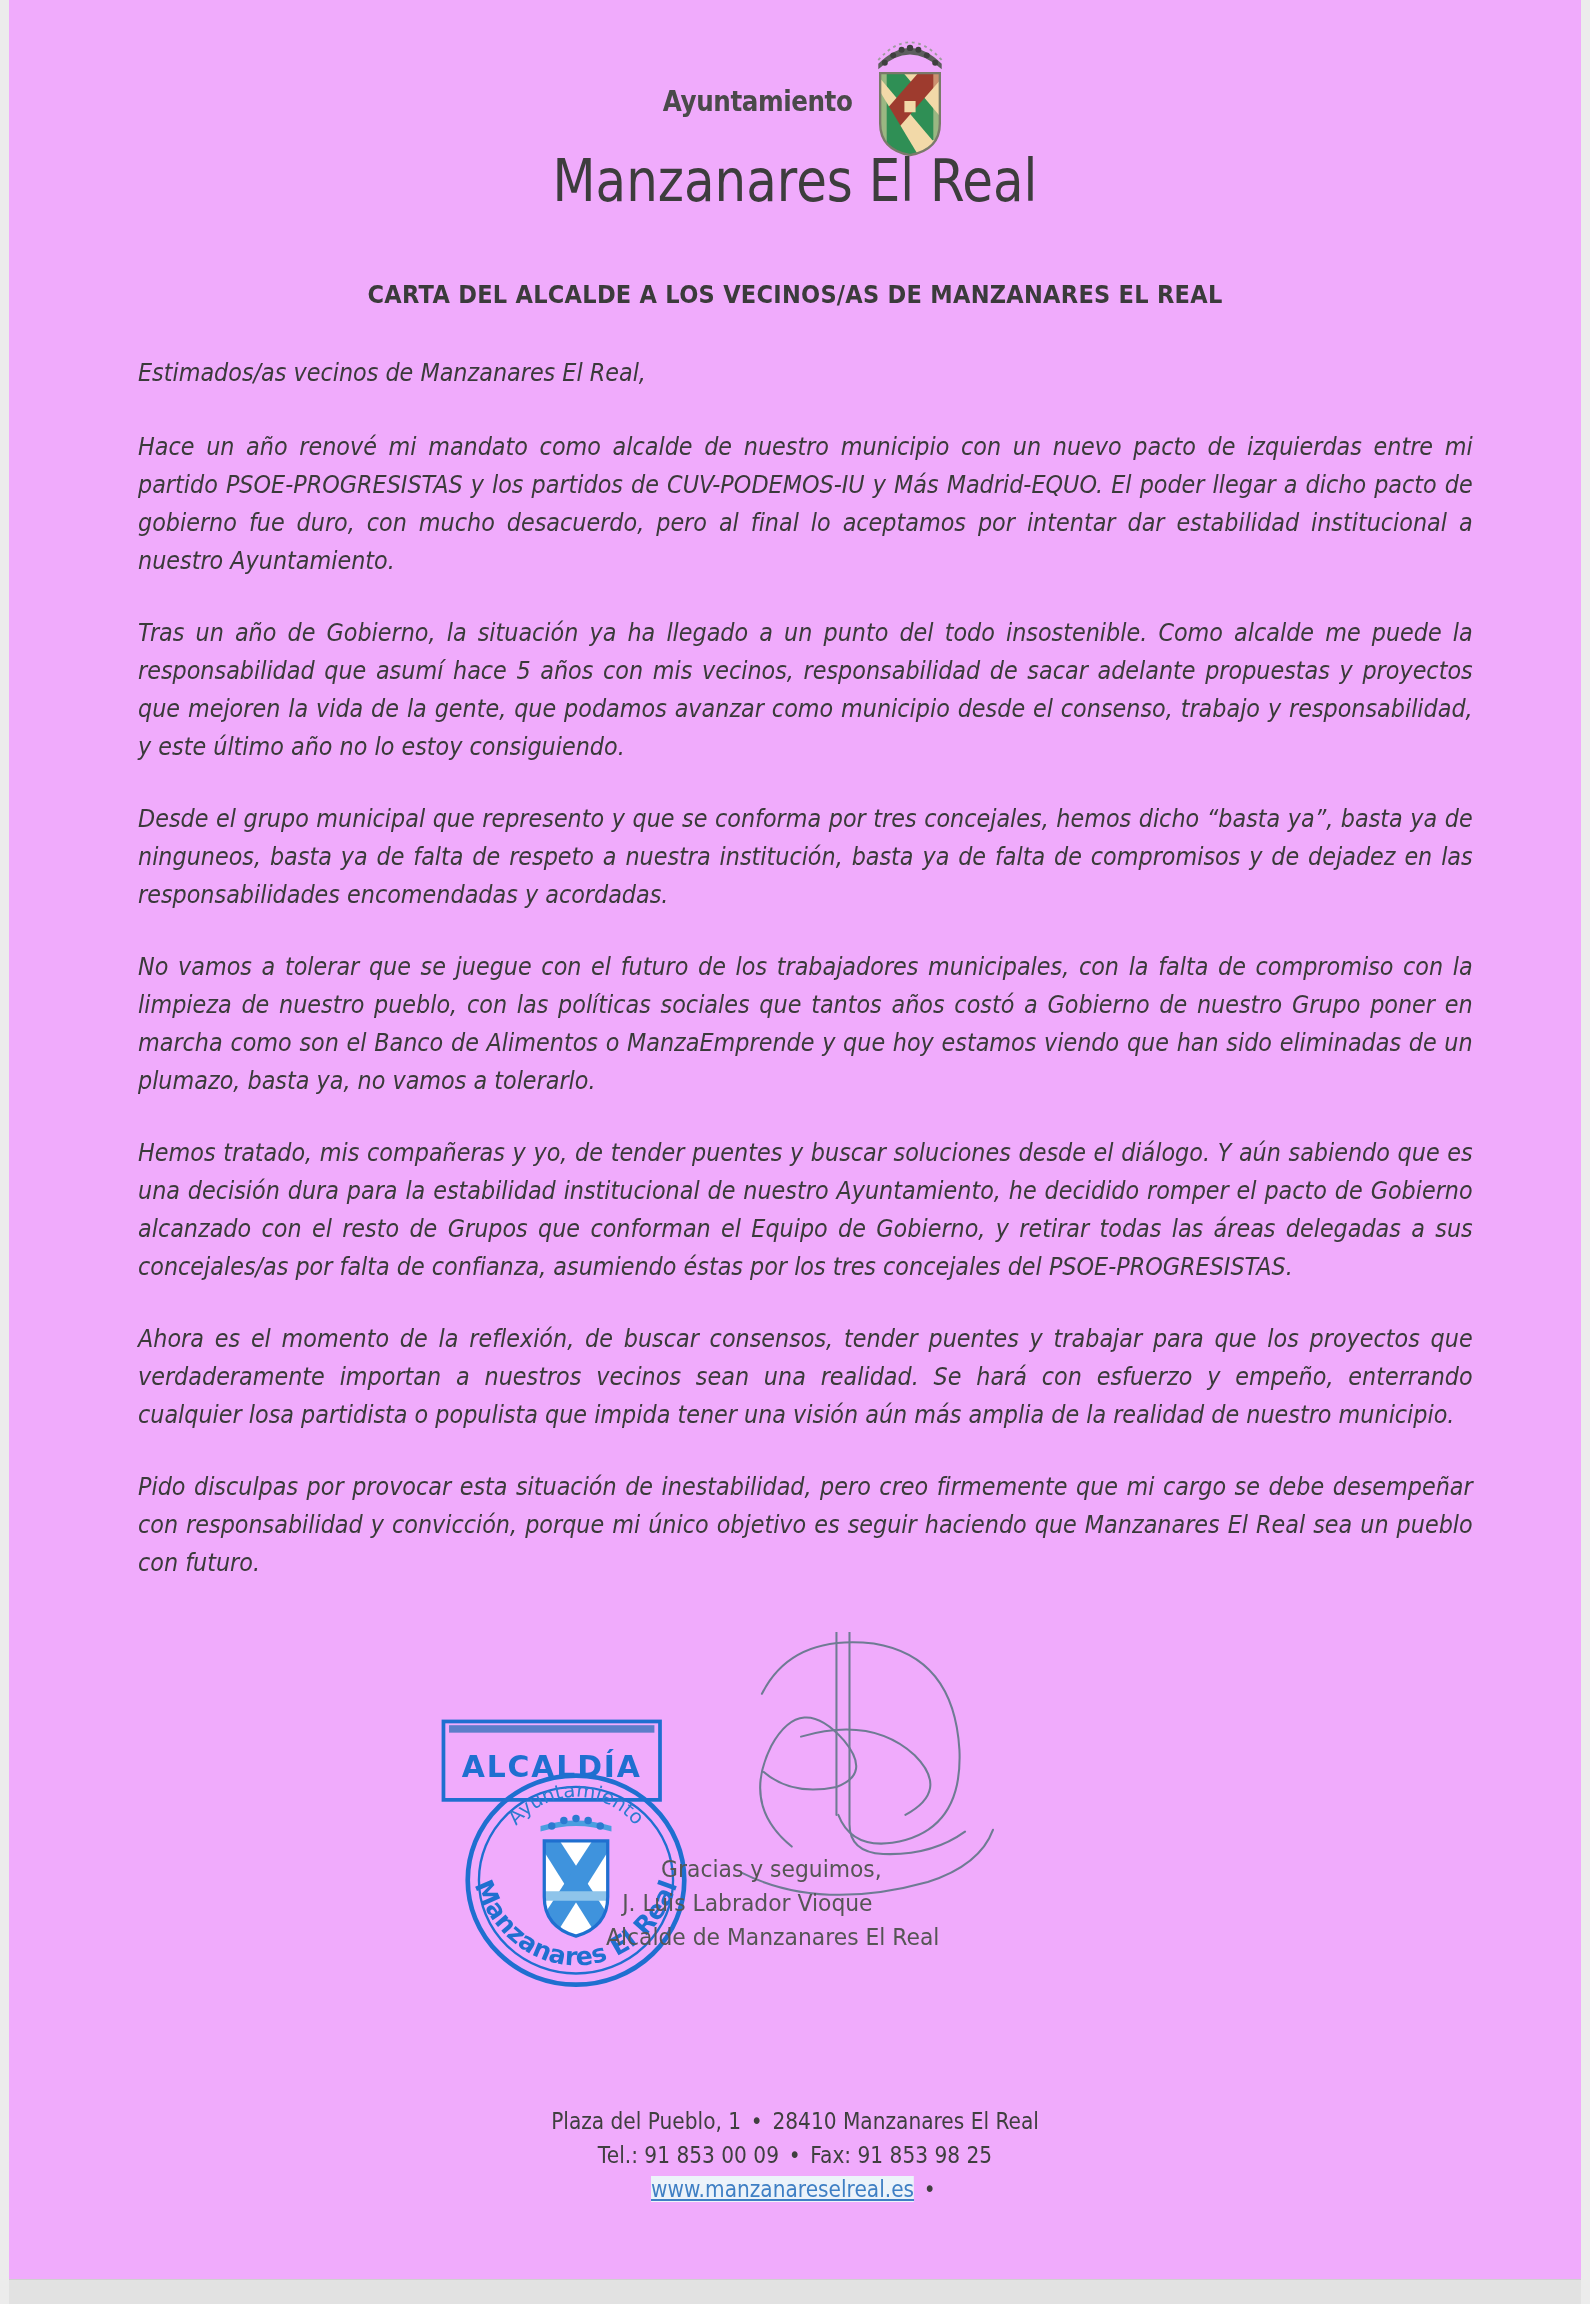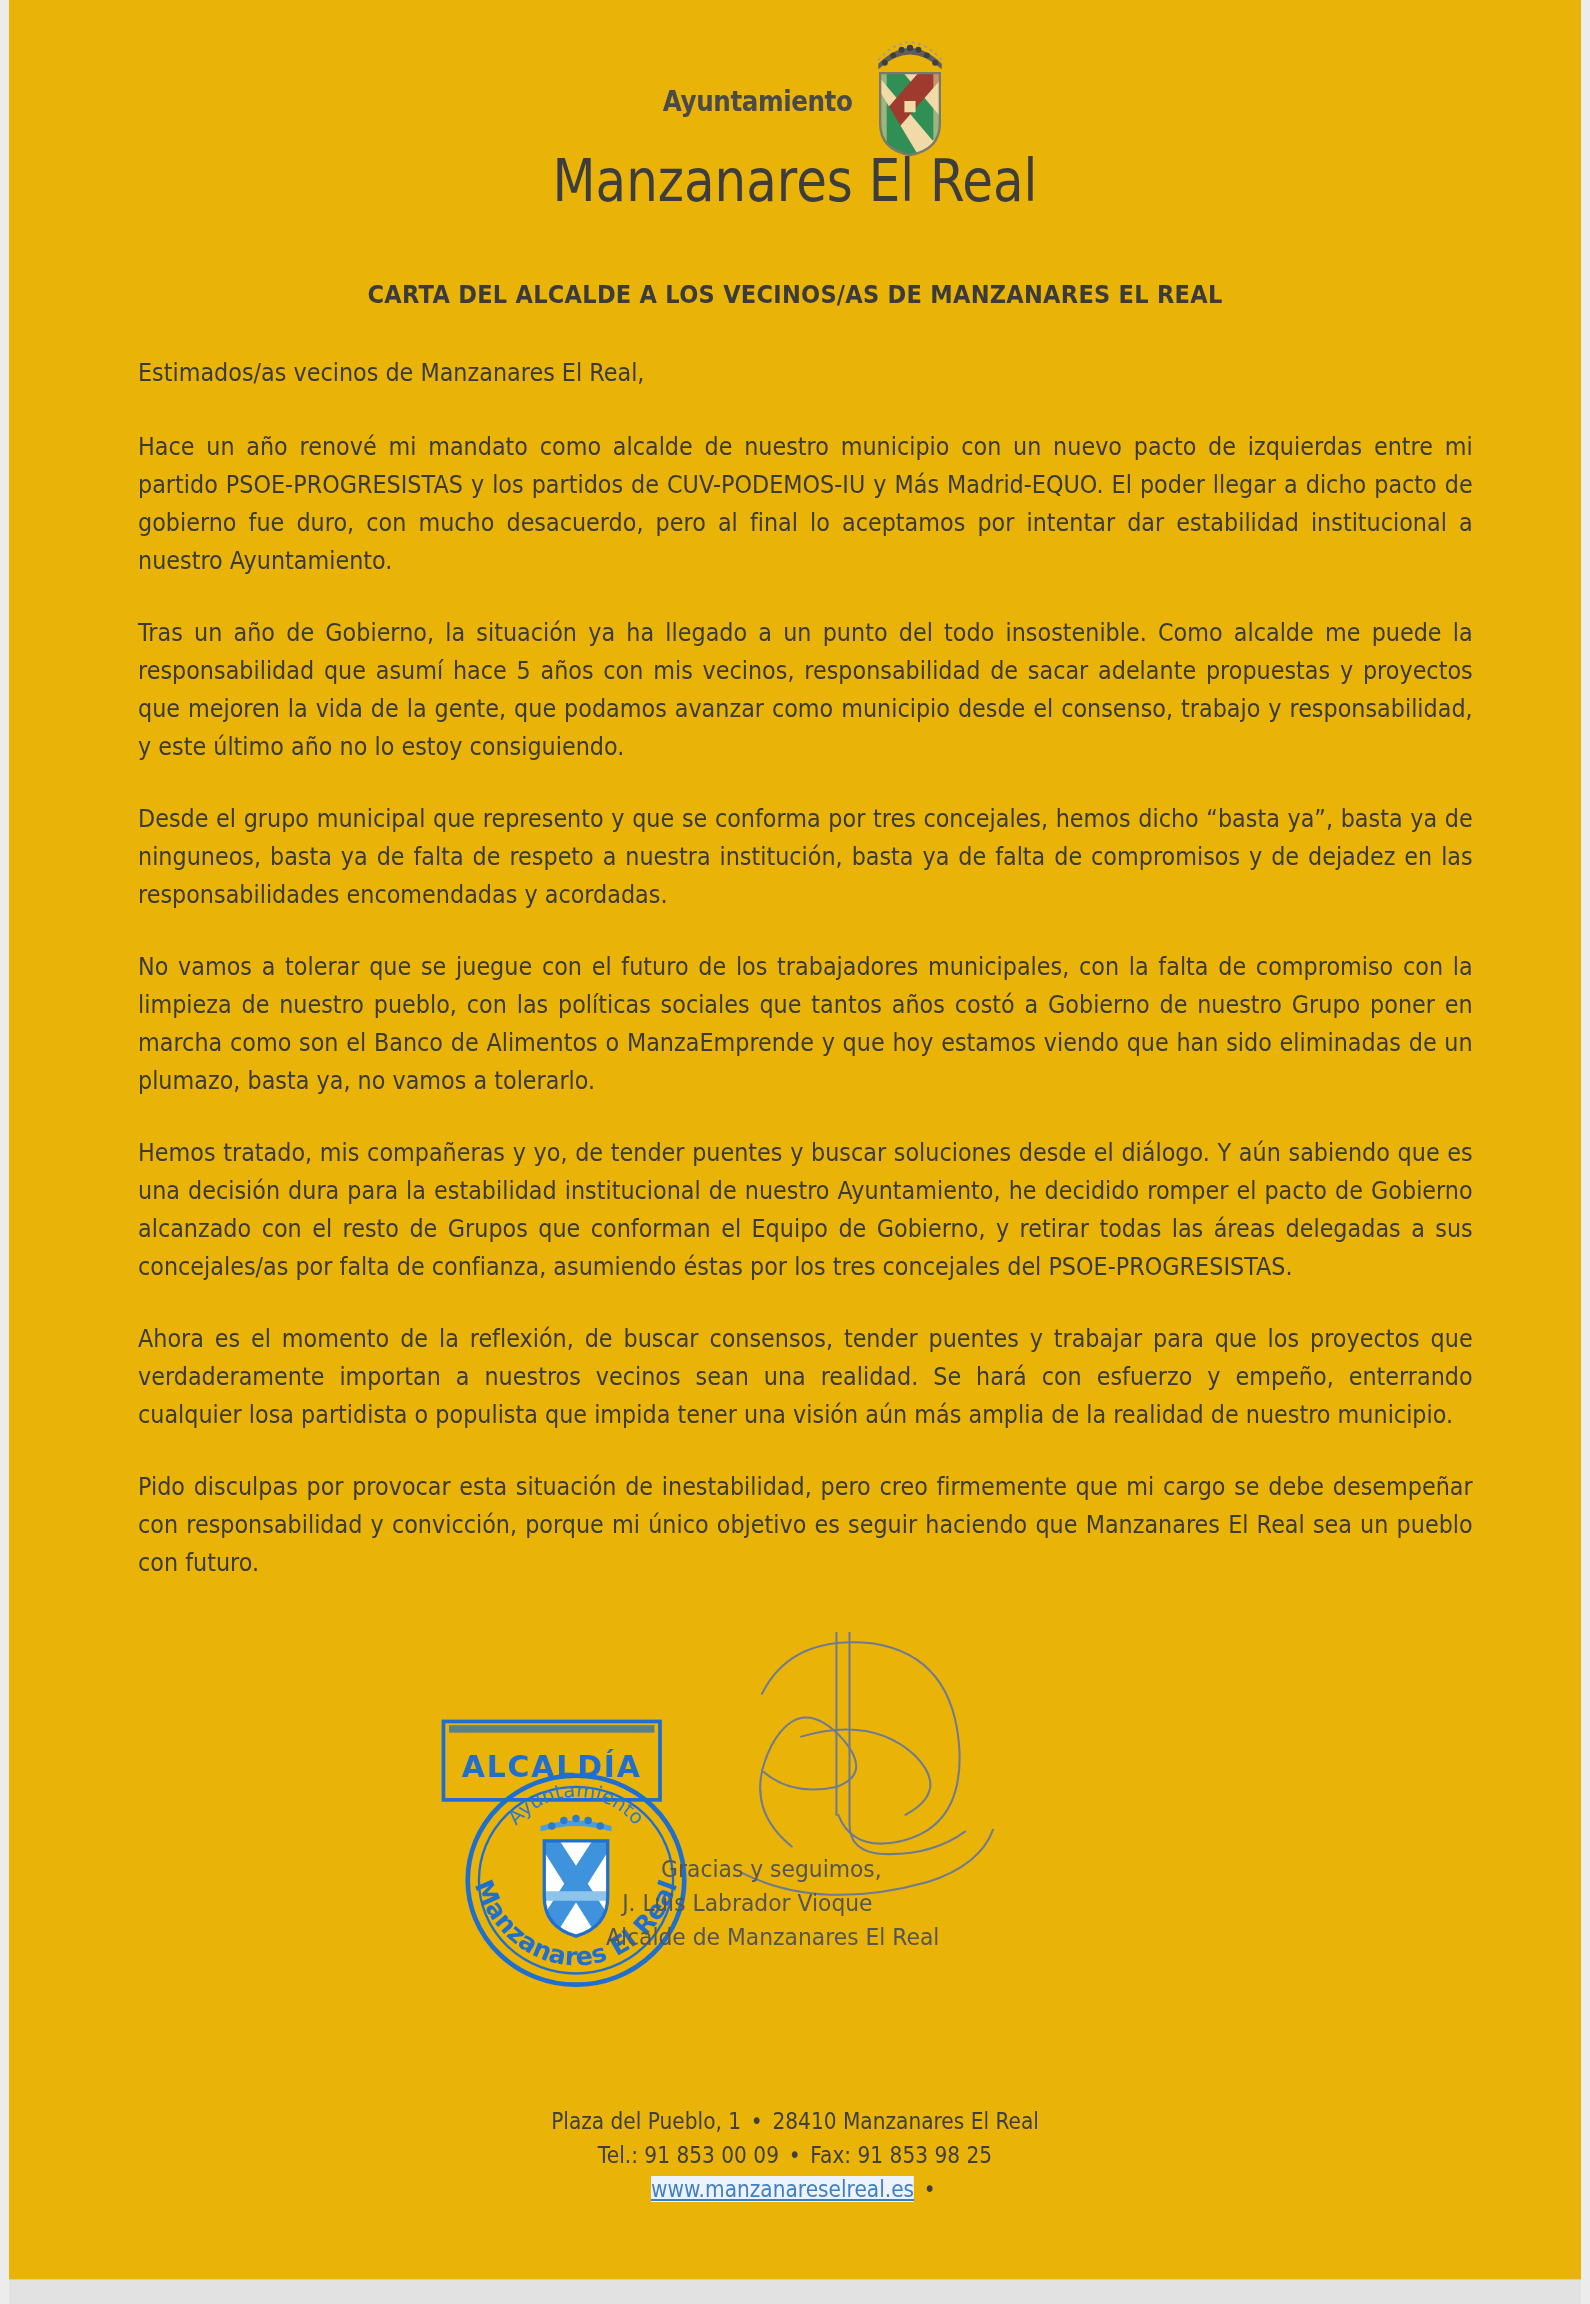--- a/index.html
+++ b/index.html
@@ -8,21 +8,21 @@
     padding: 0;
     background: #d8d8d8;
   }
   body {
     font-family: "Liberation Sans", sans-serif;
   }
   .page {
     position: relative;
     width: 1590px;
     height: 2304px;
-    background: #eab308;
+    background: #f0abfc;
     overflow: hidden;
     box-sizing: border-box;
     border-left: 9.3px solid #ececec;
     border-right: 9.3px solid #ececec;
   }
   .page-bottom-strip {
     position: absolute;
     left: 0;
     right: 0;
     bottom: 0;
@@ -87,20 +87,21 @@
     transform: scaleX(0.9);
     letter-spacing: 0.3px;
   }
 
   
   .body-wrap {
     position: absolute;
     top: 359px;
     left: 129px;
     width: 1335px;
+    font-style: italic;
   }
   .salutation {
     font-size: 24px;
     color: #3a3a3a;
     margin-bottom: 41px;
     font-family: "DejaVu Sans", sans-serif;
     transform: scaleX(0.93);
     transform-origin: left center;
   }
   .para {

